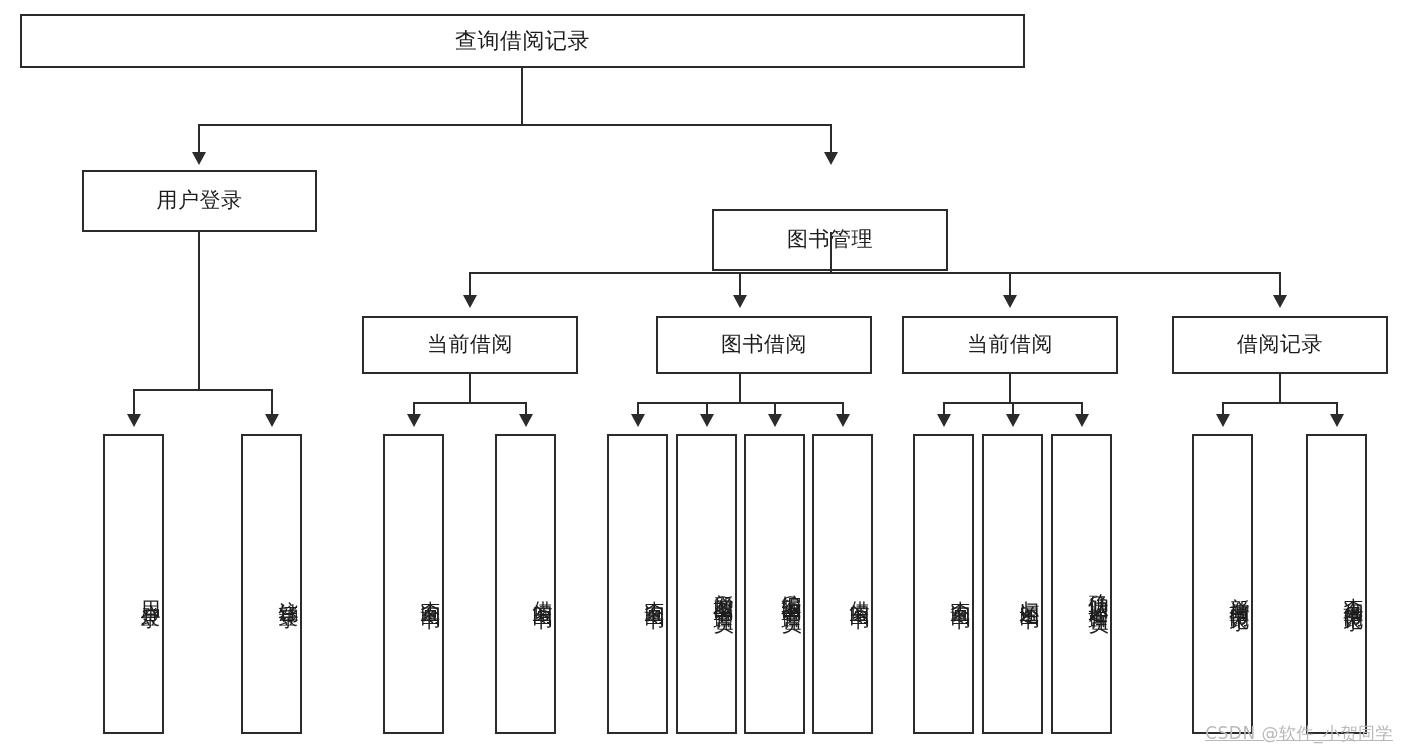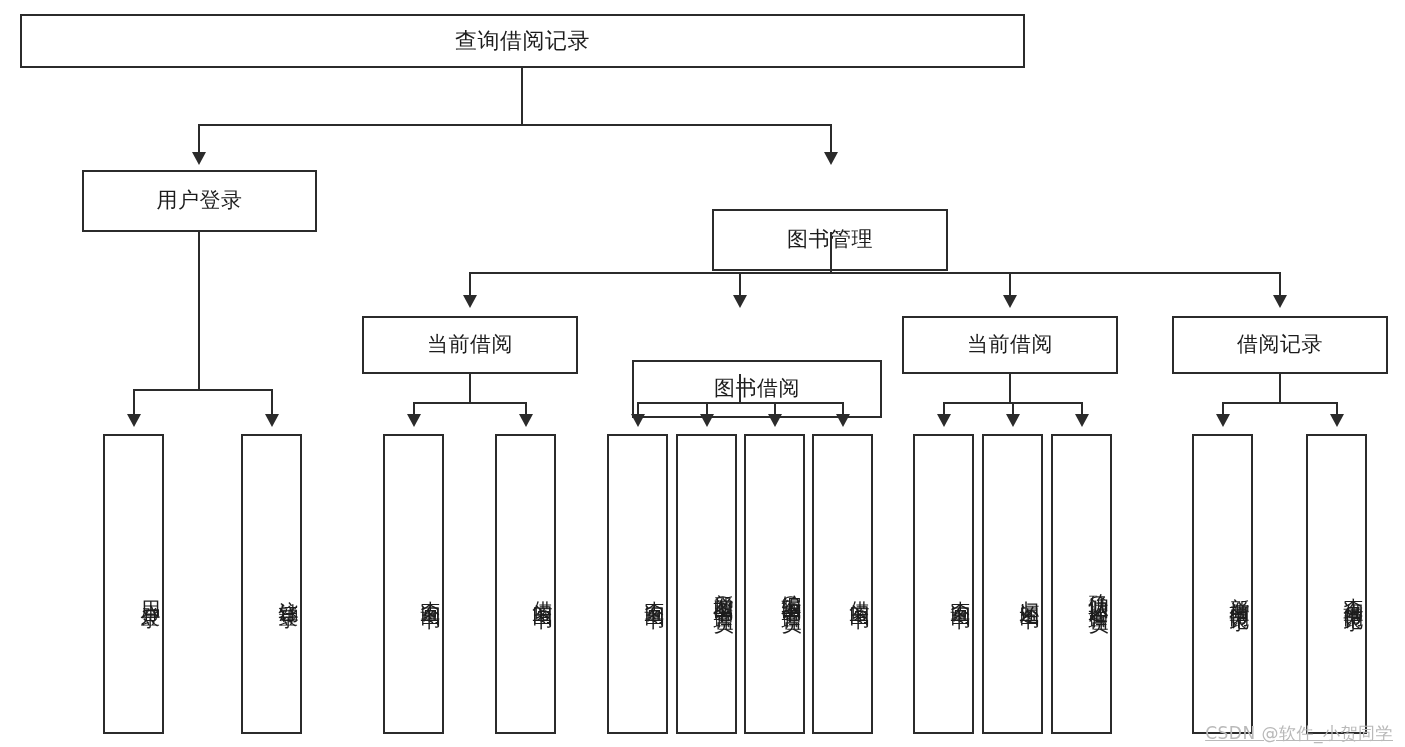--- a/index.html
+++ b/index.html
@@ -118,21 +118,21 @@
   <div class="ln v" style="left:739px;top:272px;height:25px;"></div>
   <div class="arrow" style="left:733px;top:295px;"></div>
   <div class="ln v" style="left:1009px;top:272px;height:25px;"></div>
   <div class="arrow" style="left:1003px;top:295px;"></div>
   <div class="ln v" style="left:1279px;top:272px;height:25px;"></div>
   <div class="arrow" style="left:1273px;top:295px;"></div>
 
   <div class="node horiz" style="left:362px;top:316px;width:216px;height:58px;">
     <span class="label">当前借阅</span>
   </div>
-  <div class="node horiz" style="left:632px;top:316px;width:250px;height:58px;margin-top:44px;">
+  <div class="node horiz" style="left:656px;top:316px;width:216px;height:58px;">
     <span class="label">图书借阅</span>
   </div>
   <div class="node horiz" style="left:902px;top:316px;width:216px;height:58px;">
     <span class="label">当前借阅</span>
   </div>
   <div class="node horiz" style="left:1172px;top:316px;width:216px;height:58px;">
     <span class="label">借阅记录</span>
   </div>
 
   <div class="ln v" style="left:469px;top:374px;height:28px;"></div>

